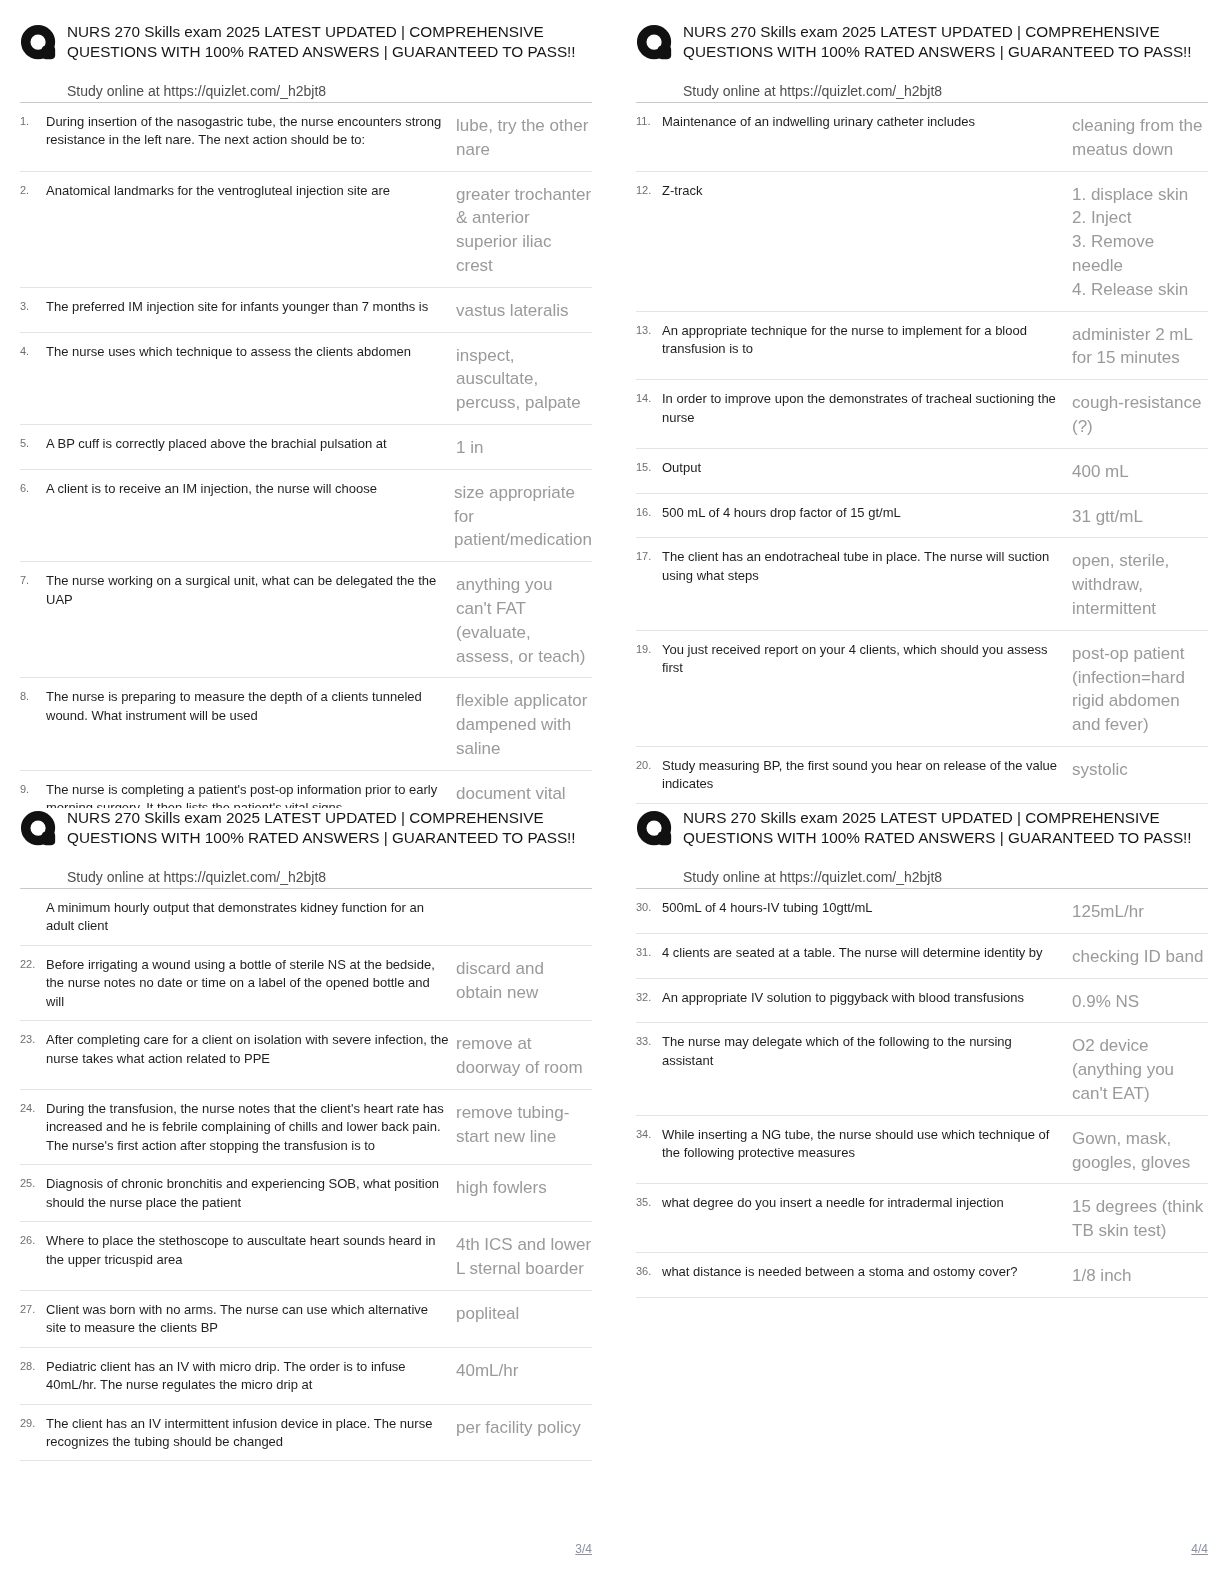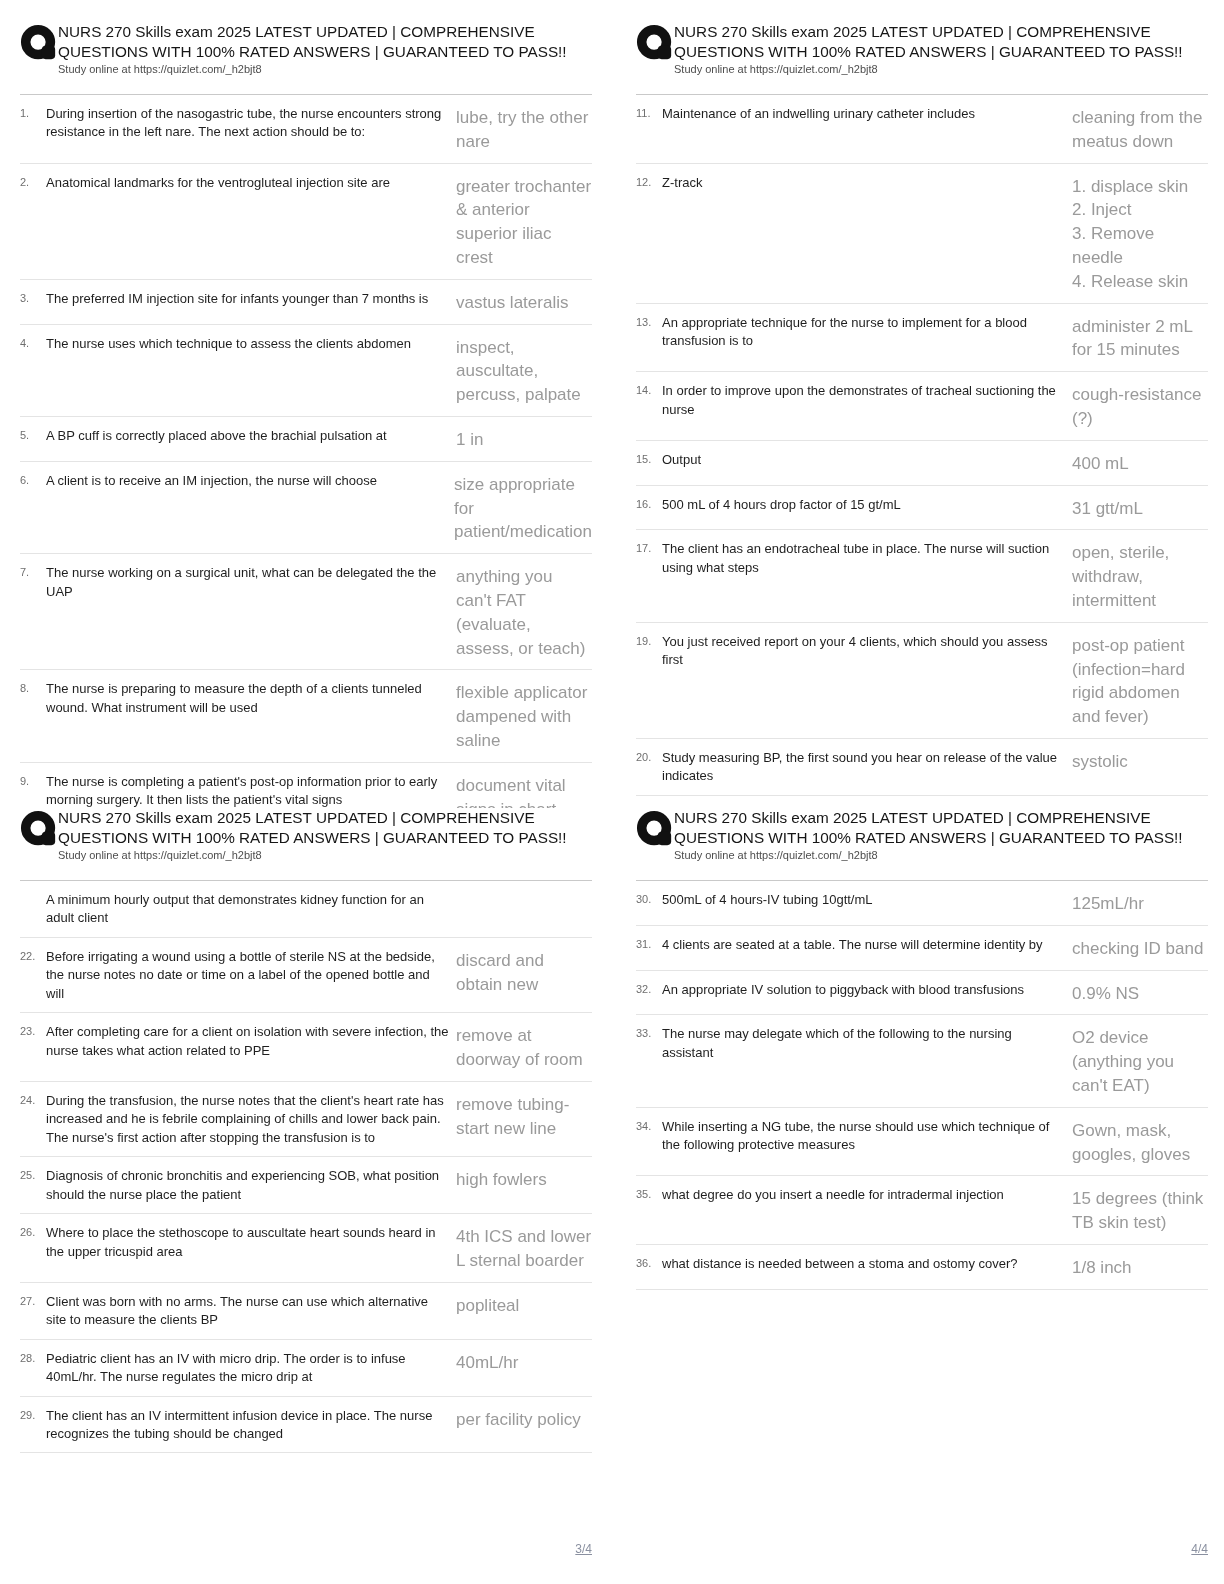--- a/index.html
+++ b/index.html
@@ -15,34 +15,34 @@
     width:572px;
     display:flex;flex-direction:column;
     background:#ffffff;
   }
   .page.p0{left:20px;top:22px;height:722px;}
   .page.p1{left:636px;top:22px;height:722px;}
   .page.p2{left:20px;top:808px;height:748px;}
   .page.p3{left:636px;top:808px;height:748px;}
 
   header.pg-head{
-    display:flex;align-items:flex-start;
-    padding-bottom:19px;
+    display:flex;align-items:flex-start;gap:9px;
+    padding-bottom:3px;
     border-bottom:1px solid #c9c9c9;
   }
   .logo{flex:0 0 auto;margin-top:2px;}
   .htext{flex:1;}
   h1.title{
     margin:0;
     font-size:15.3px;line-height:1.34;font-weight:500;
     color:#161616;letter-spacing:0;
   }
   .sub{
-    margin-top:0;
-    font-size:11px;color:#4d4d4d;
+    margin-top:20px;
+    font-size:14px;color:#4d4d4d;
   }
 
   .rows{display:block;}
   .row{
     display:flex;align-items:flex-start;
     padding:10px 0 9px 0;
     border-bottom:1px solid #e4e4e4;
   }
   .num{
     flex:0 0 26px;

